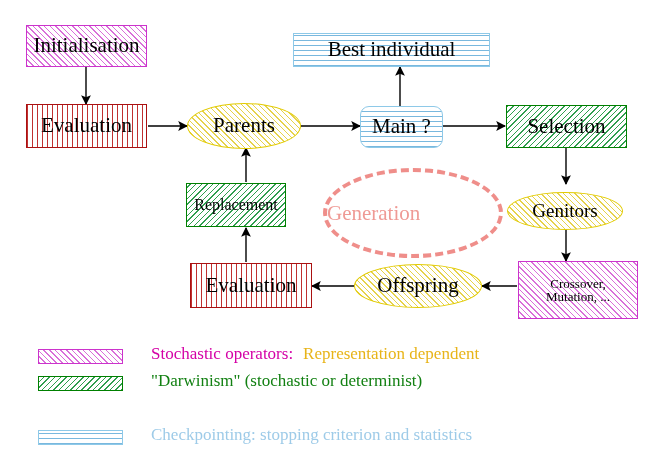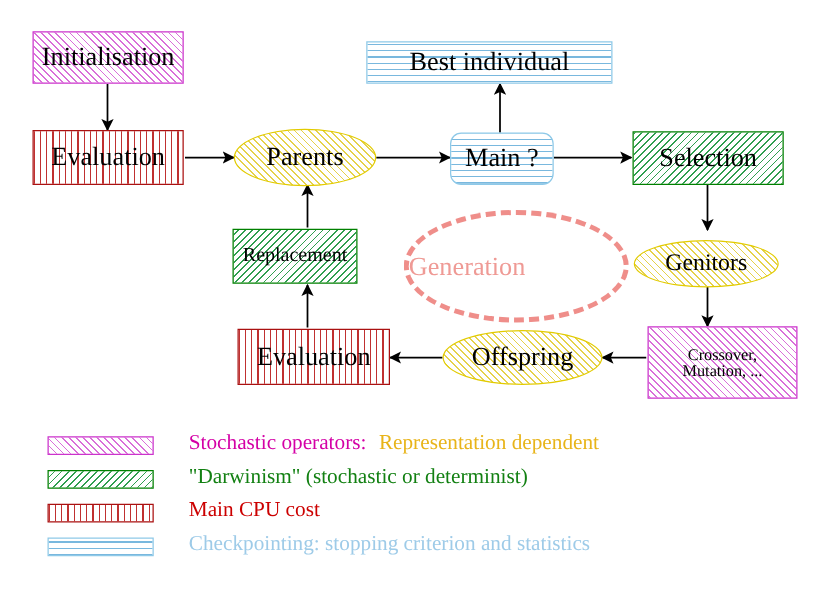--- a/index.html
+++ b/index.html
@@ -152,24 +152,20 @@
       <span class="swatch box magenta hatch-magenta"></span>
       <span class="leg-text c-magenta">Stochastic operators:</span>
       <span class="leg-text c-gold" style="margin-left:10px;">Representation dependent</span>
     </div>
 
     <div class="leg-row" style="top:33px;">
       <span class="swatch box green hatch-green"></span>
       <span class="leg-text c-green">"Darwinism" (stochastic or determinist)</span>
     </div>
 
-    <div class="leg-row" style="top:60px;">
-      <span class="swatch box red hatch-red"></span>
-      <span class="leg-text c-red">Main CPU cost</span>
-    </div>
 
     <div class="leg-row" style="top:87px;">
       <span class="swatch box blue hatch-blue"></span>
       <span class="leg-text c-lblue">Checkpointing: stopping criterion and statistics</span>
     </div>
 
   </div>
 </div>
 
 </body></html>

